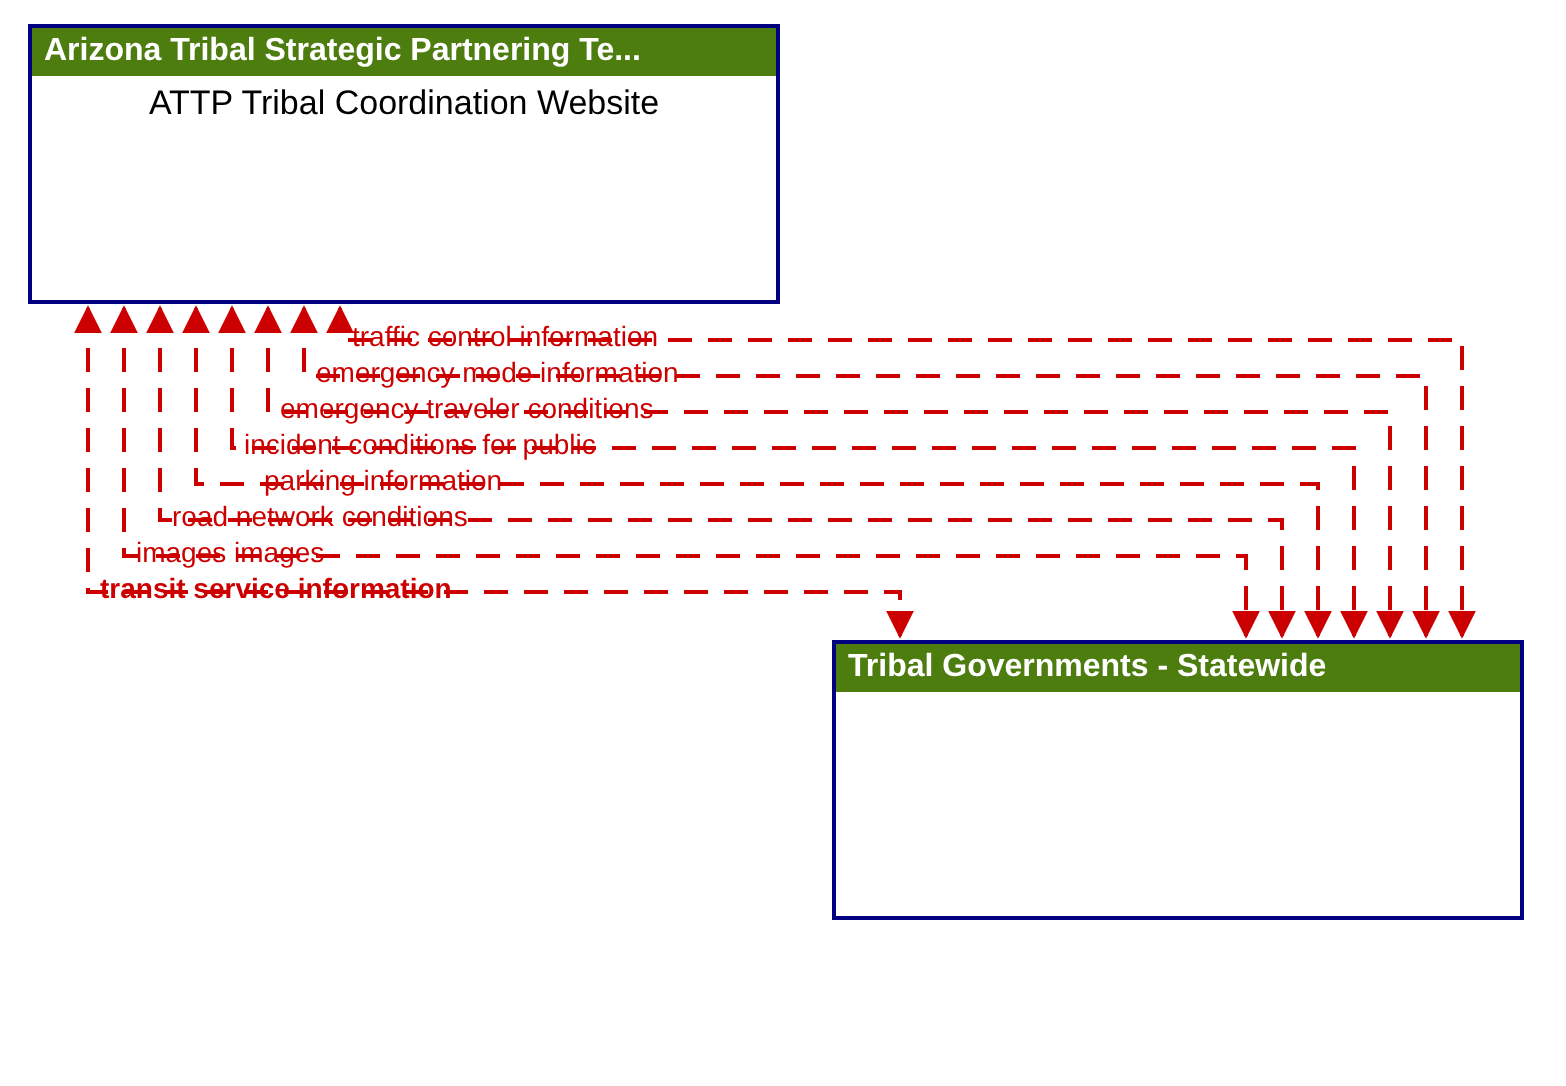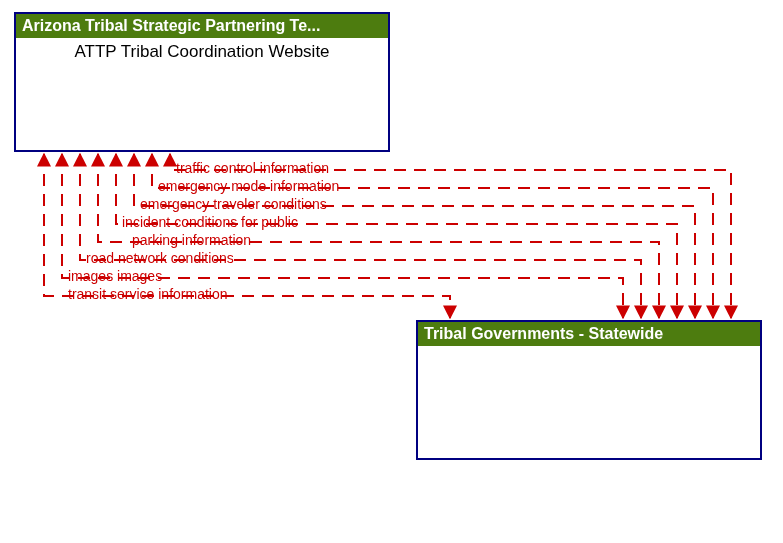--- a/index.html
+++ b/index.html
@@ -103,18 +103,18 @@
   </g>
 </svg>
 
 <div class="flow-label" style="left:176px; top:160px;">traffic control information</div>
 <div class="flow-label" style="left:158px; top:178px;">emergency mode information</div>
 <div class="flow-label" style="left:140px; top:196px;">emergency traveler conditions</div>
 <div class="flow-label" style="left:122px; top:214px;">incident conditions for public</div>
 <div class="flow-label" style="left:88px; top:232px;margin-left:44px;">parking information</div>
 <div class="flow-label" style="left:86px;  top:250px;">road network conditions</div>
 <div class="flow-label" style="left:68px;  top:268px;">images images</div>
-<div class="flow-label" style="left:68px;  top:286px;">transit service information</div>
+<div class="flow-label" style="left:50px;  top:286px;font-weight:bold;">transit service information</div>
 
 <div class="legend" style="left:14px; top:506px;">
   <div class="legend-line"></div>
   <div class="legend-label">Planned</div>
 </div>
 
 </body></html>

